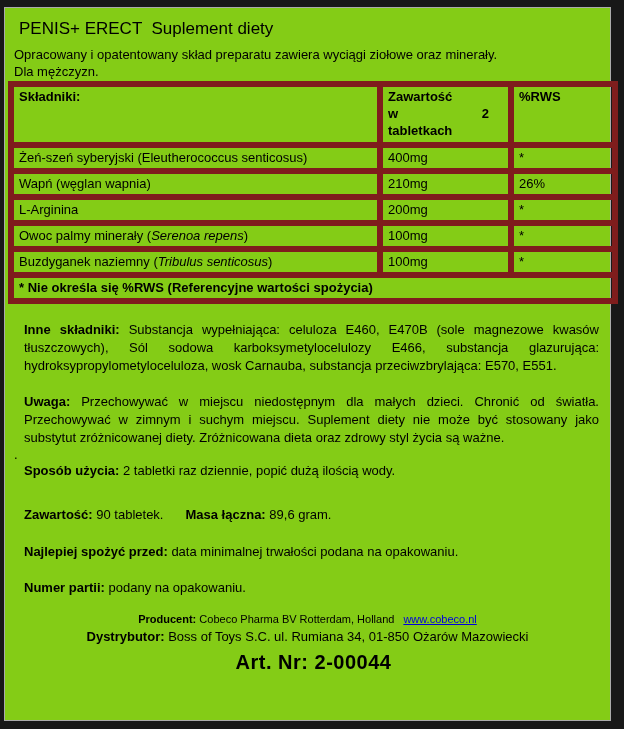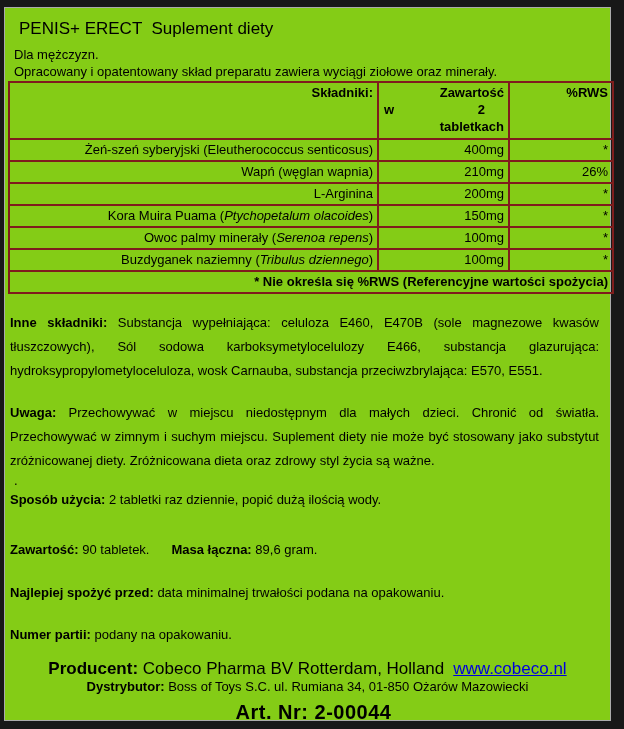--- a/index.html
+++ b/index.html
@@ -30,64 +30,64 @@
     border-collapse:collapse;
     margin:1px 0 0 3px;
     width:604px;
     font-size:13px;
     table-layout:fixed;
   }
   table.ing col.c1 { width:369px; }
   table.ing col.c2 { width:131px; }
   table.ing col.c3 { width:104px; }
   table.ing th, table.ing td {
-    border:2px solid #7f1d1d;
+    border:6px solid #7f1d1d;
     padding:1px 4px 2px 5px;
-    text-align:right;
+    text-align:left;
     vertical-align:top;
     line-height:17px;
     overflow:hidden;
   }
   table.ing th { font-weight:700; }
   table.ing thead th { height:52px; }
   table.ing tbody td { height:16px; }
   .jrow { display:flex; justify-content:space-between; width:101px; }
   .footnote-cell { font-weight:700; }
   .lat { font-style:italic; }
 
   
-  .para { font-size:13px; line-height:24px; margin:0 11px 0 5px; }
+  .para { font-size:13px; line-height:18px; margin:0 11px 0 19px; }
   .just { text-align:justify; }
   b.lbl { font-weight:700; }
   .m-inne   { margin-top:17px; }
   .m-uwaga  { margin-top:18px; }
   .dotline  { font-size:13px; line-height:13px; margin:1px 0 0 9px; }
   .m-sposob { margin-top:1px; }
   .m-ostrz  { margin-top:15px; }
   .m-zaw    { margin-top:26px; }
   .m-naj    { margin-top:19px; }
   .m-num    { margin-top:18px; }
   .gap2 { margin-left:10px;padding-left:12px; }
 
-  .center-line { text-align:center; font-size:17px; line-height:18px; margin:13px 0 0 0; }
+  .center-line { text-align:center; font-size:11px; line-height:18px; margin:13px 0 0 0; }
   .center-line2 { text-align:center; font-size:13px; line-height:18px; margin:0; }
   a.weblink { color:#0000dd; text-decoration:underline; margin-left:9px; }
   .artnr {
     text-align:center; font-size:20px; font-weight:700;
     margin:5px 0 0 12px; letter-spacing:0.5px;
   }
 </style>
 </head>
 <body>
 
 <div class="page">
 
   <div class="title">PENIS+ ERECT  Suplement diety</div>
+  <div class="intro">Opracowany i opatentowany skład preparatu zawiera wyciągi ziołowe oraz minerały.</div>
   <div class="intro">Dla mężczyzn.</div>
-  <div class="intro">Opracowany i opatentowany skład preparatu zawiera wyciągi ziołowe oraz minerały.</div>
 
   <table class="ing">
     <colgroup>
         <col class="c1">
         <col class="c2">
         <col class="c3">
       </colgroup>
     <thead>
       <tr>
         <th>Składniki:</th>
@@ -112,31 +112,26 @@
         <td><span>Wapń (węglan wapnia)</span><span class="lat"></span><span></span></td>
         <td>210mg</td>
         <td>26%</td>
       </tr>
       <tr>
         <td><span>L-Arginina</span><span class="lat"></span><span></span></td>
         <td>200mg</td>
         <td>*</td>
       </tr>
       <tr>
-        <td><span>Kora Muira Puama (</span><span class="lat">Ptychopetalum olacoides</span><span>)</span></td>
-        <td>150mg</td>
-        <td>*</td>
-      </tr>
-      <tr>
         <td><span>Owoc palmy minerały (</span><span class="lat">Serenoa repens</span><span>)</span></td>
         <td>100mg</td>
         <td>*</td>
       </tr>
       <tr>
-        <td><span>Buzdyganek naziemny (</span><span class="lat">Tribulus dziennego</span><span>)</span></td>
+        <td><span>Buzdyganek naziemny (</span><span class="lat">Tribulus senticosus</span><span>)</span></td>
         <td>100mg</td>
         <td>*</td>
       </tr>
       <tr>
         <td colspan="3" class="footnote-cell">* Nie określa się %RWS (Referencyjne wartości spożycia)</td>
       </tr>
     </tbody>
   </table>
 
   <p class="para just m-inne"><b class="lbl">Inne składniki:</b> <span>Substancja wypełniająca: celuloza E460, E470B (sole magnezowe kwasów tłuszczowych), Sól sodowa karboksymetylocelulozy E466, substancja glazurująca: hydroksypropylometyloceluloza, wosk Carnauba, substancja przeciwzbrylająca: E570, E551.</span></p>

